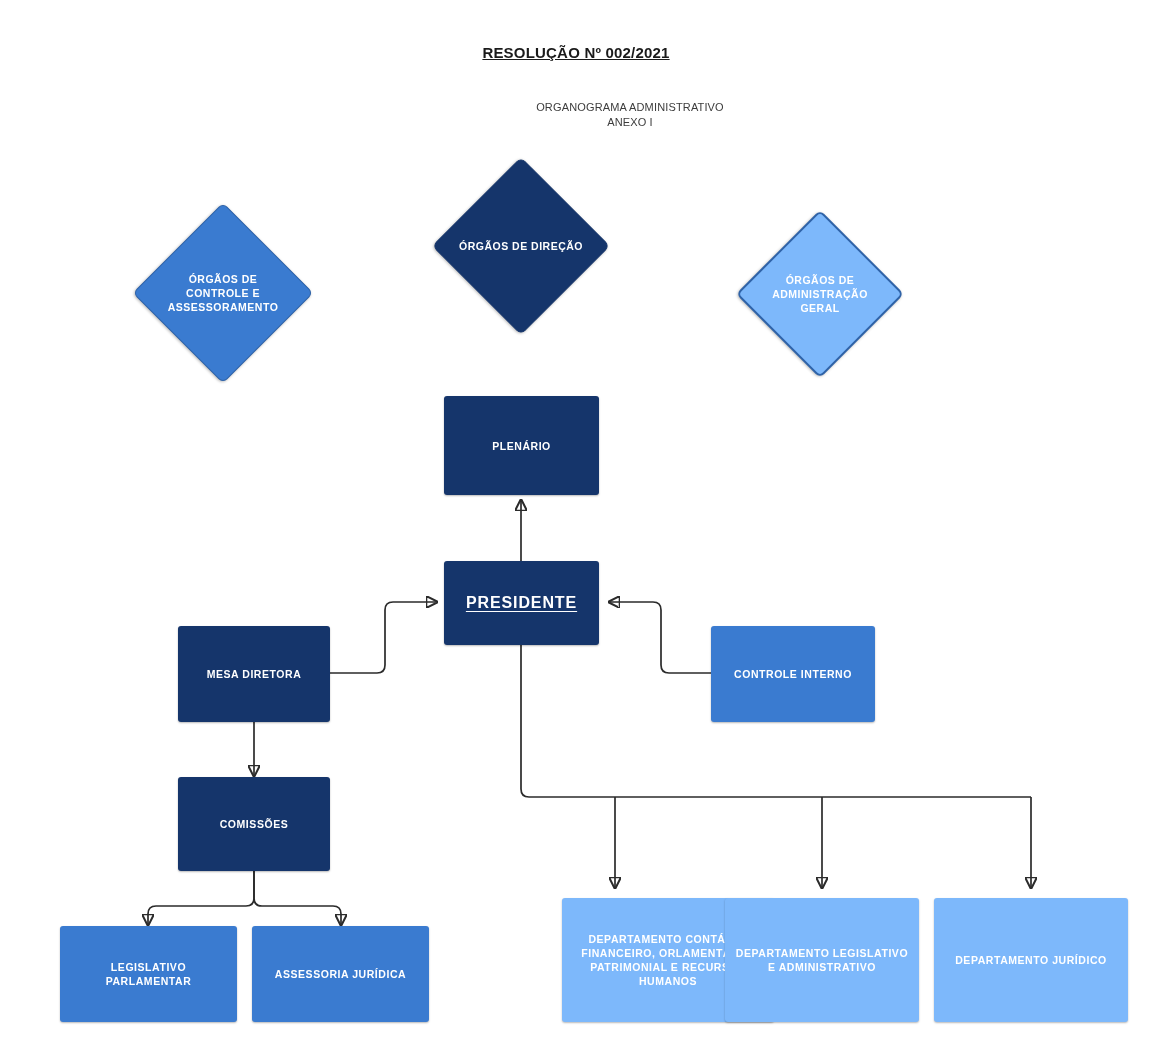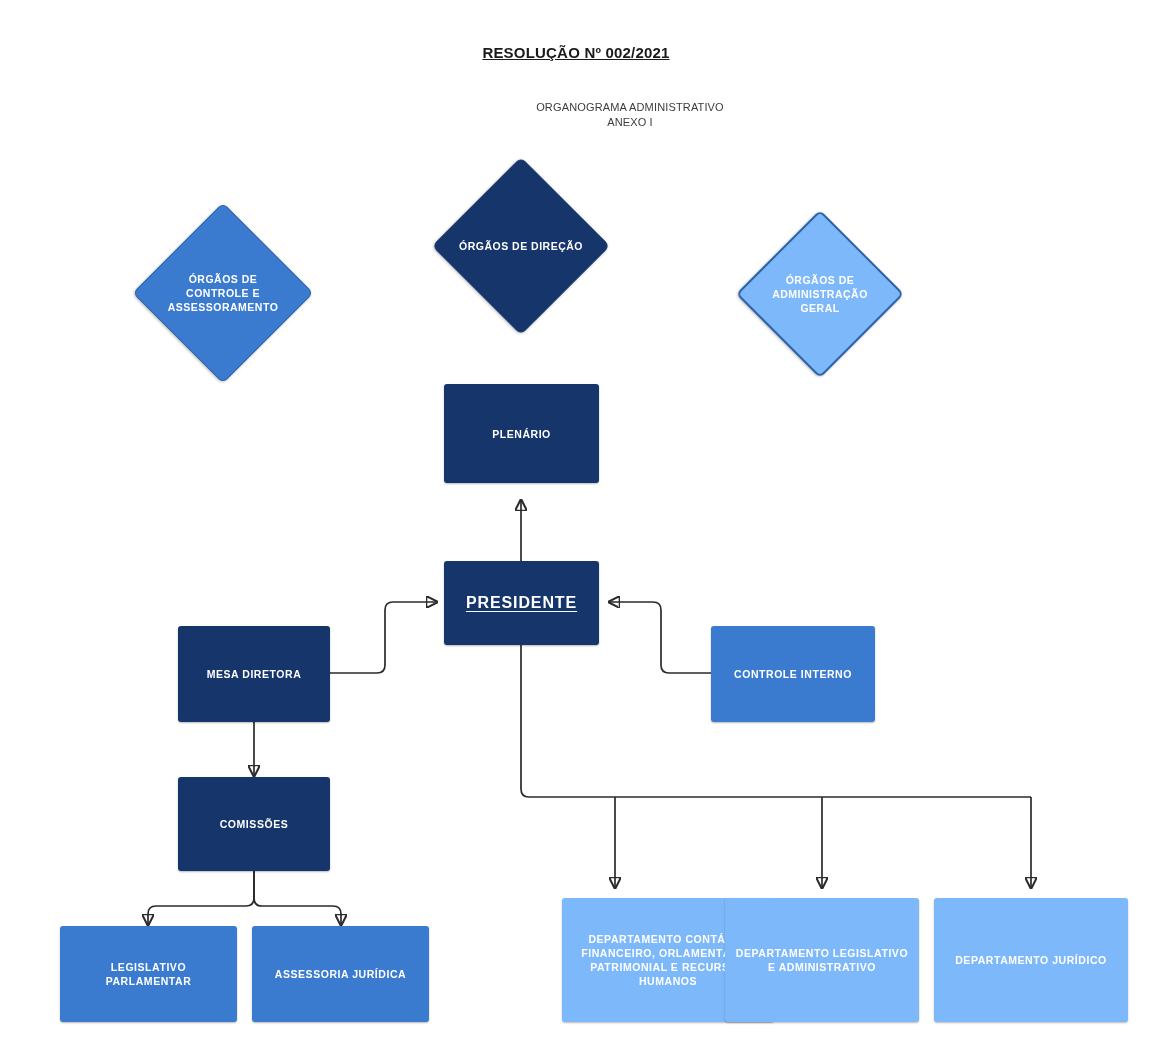--- a/index.html
+++ b/index.html
@@ -171,21 +171,21 @@
   <div class="diamond d-navy" style="left:444px; top:157px; width:154px; height:178px;">
     <span class="shape" style="width:126px; height:126px;"></span>
     <span class="dlbl">ÓRGÃOS DE DIREÇÃO</span>
   </div>
 
   <div class="diamond d-light" style="left:742px; top:210px; width:156px; height:168px;">
     <span class="shape" style="width:119px; height:119px;"></span>
     <span class="dlbl">ÓRGÃOS DE ADMINISTRAÇÃO GERAL</span>
   </div>
 
-  <div class="node navy" style="left:444px; top:384px; width:155px; height:99px;">
+  <div class="node navy" style="left:444px; top:396px; width:155px; height:99px;">
     <span class="lbl">PLENÁRIO</span>
   </div>
 
   <div class="node navy president" style="left:444px; top:561px; width:155px; height:84px;">
     <span class="lbl">PRESIDENTE</span>
   </div>
 
   <div class="node navy" style="left:178px; top:626px; width:152px; height:96px;">
     <span class="lbl">MESA DIRETORA</span>
   </div>

